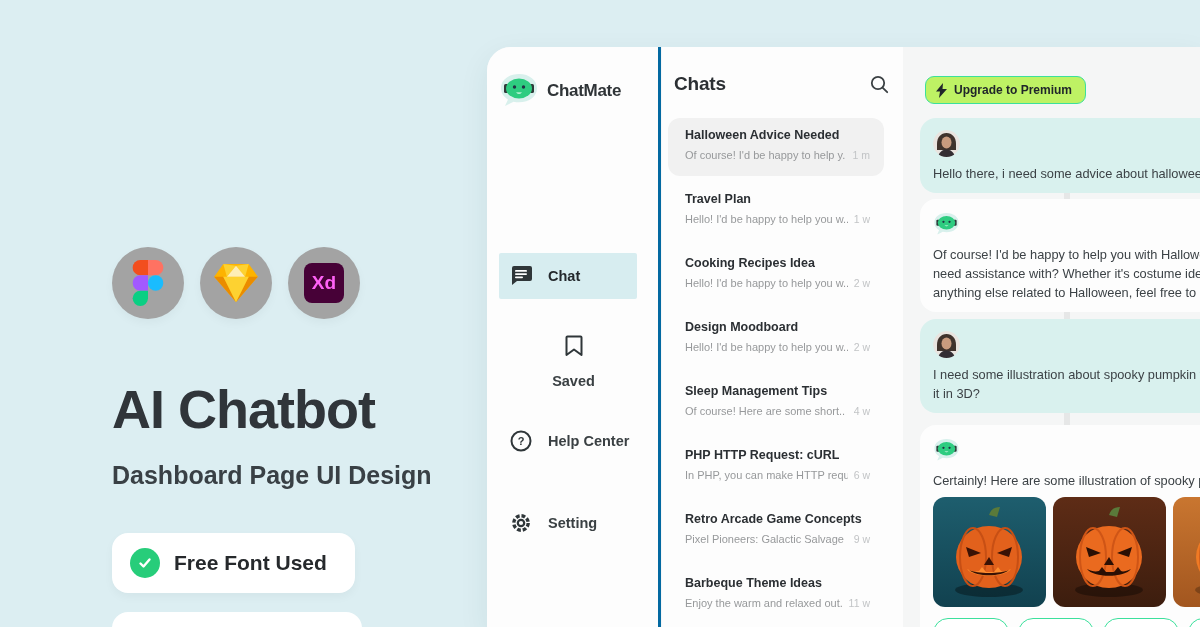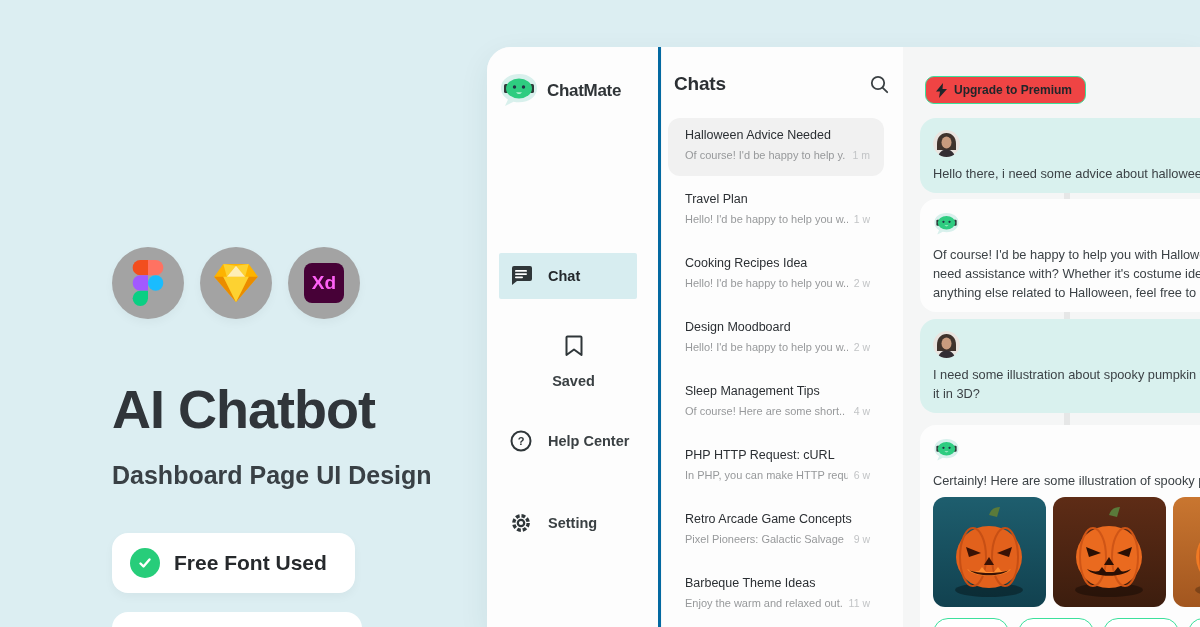--- a/index.html
+++ b/index.html
@@ -31,29 +31,29 @@
   .nav-label { font-size:14.5px; font-weight:600; color:#3a4043; }
   .nav-item.active .nav-label { font-weight:700; color:#23282c; }
 
   
   .chatlist { position:absolute; left:175px; top:0; width:241px; height:580px; background:#fdfdfd; }
   .chatlist-header { position:absolute; left:12px; right:14px; top:26px; display:flex; align-items:center; justify-content:space-between; }
   .chatlist-title { font-size:19px; font-weight:800; color:#2b2f33; letter-spacing:-0.2px; }
   .chat-items { position:absolute; left:6px; top:71px; width:216px; }
   .chat-item { width:216px; height:58px; border-radius:12px; padding:10px 14px 0 17px; margin-bottom:6px; cursor:pointer; }
   .chat-item.active { background:#f1f1f1; }
-  .chat-item-title { font-size:12.5px; font-weight:400; color:#2b2f33; margin-bottom:7px; white-space:nowrap; overflow:hidden; }
+  .chat-item-title { font-size:12.5px; font-weight:700; color:#2b2f33; margin-bottom:7px; white-space:nowrap; overflow:hidden; }
   .chat-item-row { display:flex; align-items:baseline; }
   .chat-item-preview { flex:1; font-size:11px; color:#97999b; white-space:nowrap; overflow:hidden; }
   .chat-item-time { font-size:10.5px; color:#c2c4c6; margin-left:6px; white-space:nowrap; }
   .list-scrollbar { position:absolute; left:402px; top:73px; width:6px; height:445px; border-radius:3px; background:#e6e7e7; }
 
   
   .main-area { position:absolute; left:416px; top:0; width:297px; height:580px; }
-  .upgrade-btn { position:absolute; left:22px; top:29px; height:28px; display:flex; align-items:center; gap:7px; padding:0 13px 0 10px; background:#ef4444; border:1.5px solid #3ce09c; border-radius:9px; cursor:pointer; }
+  .upgrade-btn { position:absolute; left:22px; top:29px; height:28px; display:flex; align-items:center; gap:7px; padding:0 13px 0 10px; background:#bef264; border:1.5px solid #3ce09c; border-radius:9px; cursor:pointer; }
   .upgrade-label { font-size:12px; font-weight:600; color:#20262a; white-space:nowrap; }
   .msg { position:absolute; left:17px; width:500px; border-radius:16px; padding:12px 14px 10px 13px; }
   .msg.user { background:#d9f1ee; }
   .msg.bot  { background:#fdfdfd; }
   .msg-avatar { width:27px; height:27px; border-radius:50%; overflow:hidden; margin-bottom:7px; }
   .msg-line { font-size:12.8px; line-height:19px; color:#3c4246; white-space:nowrap; }
   .msg-images { display:flex; gap:7px; margin-top:7px; }
   .pumpkin-tile { width:113px; height:110px; border-radius:12px; overflow:hidden; cursor:pointer; }
   .msg-actions { display:flex; gap:9px; margin-top:11px; }
   .action-pill { width:76px; height:30px; border:1.5px solid #3ce09c; border-radius:15px; background:#ffffff; cursor:pointer; }

